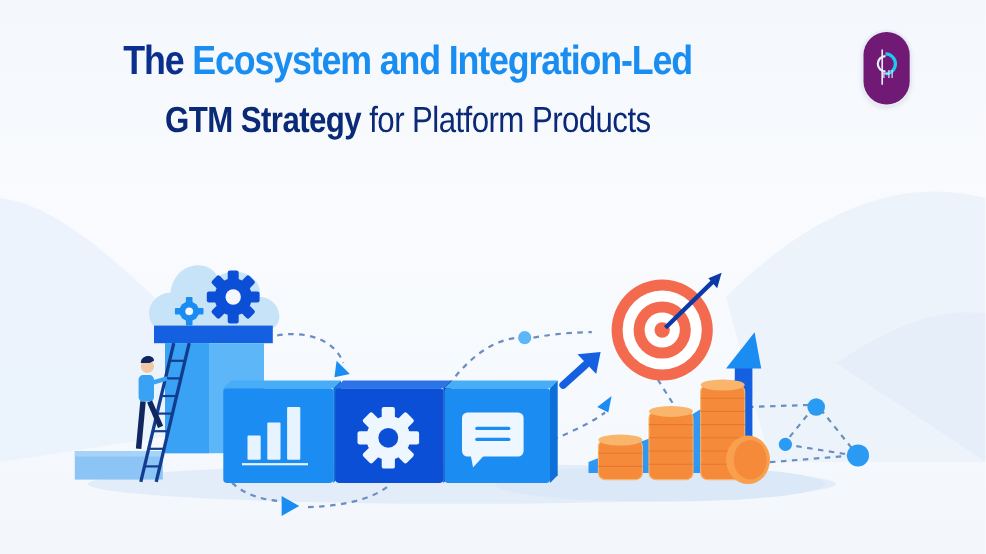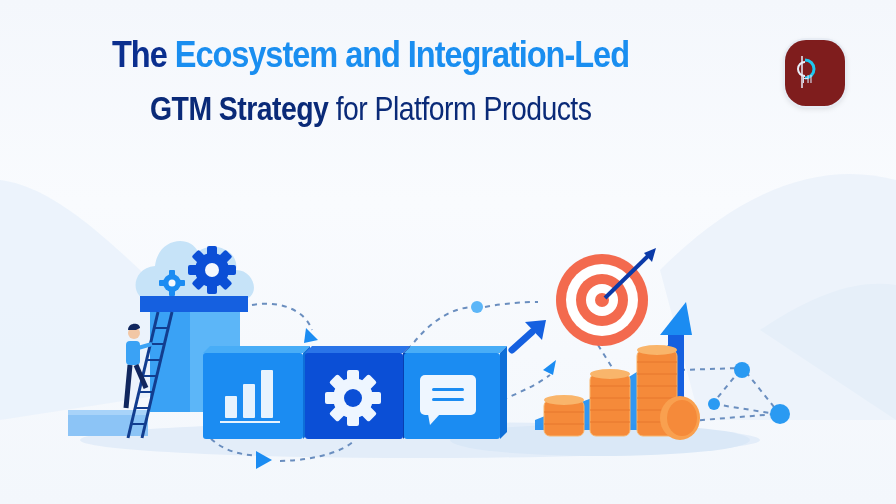--- a/index.html
+++ b/index.html
@@ -11,22 +11,22 @@
   .title-wrap { position:absolute; left:0; top:28px; width:896px; }
   .line1 {
     position:absolute; left:112px; top:6px; font-size:37px; font-weight:bold;
     letter-spacing:-1.2px; white-space:nowrap; transform:scaleX(0.88); transform-origin:left top;
   }
   .line2 {
     position:absolute; left:150px; top:62px; font-size:33px; white-space:nowrap;
     letter-spacing:-0.6px; transform:scaleX(0.86); transform-origin:left top; color:#0a2a78;
   }
   .logo {
-    position:absolute; left:785px; top:40px; width:60px; height:66px; border-radius:21px;
-    background:#7f1d1d; box-shadow:0 0 0 2px #e7ecf4, 0 2px 6px rgba(0,0,0,.15);
+    position:absolute; left:785px; top:29px; width:42px; height:66px; border-radius:21px;
+    background:#701a75; box-shadow:0 0 0 2px #e7ecf4, 0 2px 6px rgba(0,0,0,.15);
   }
   .logo-text {
     position:absolute; left:17px; top:34px; font-size:10px; color:#dbe6f5;
     font-family:"DejaVu Sans", sans-serif;
   }
   .scene { position:absolute; left:0; top:0; width:896px; height:504px; }
 </style>
 </head>
 <body>
 

